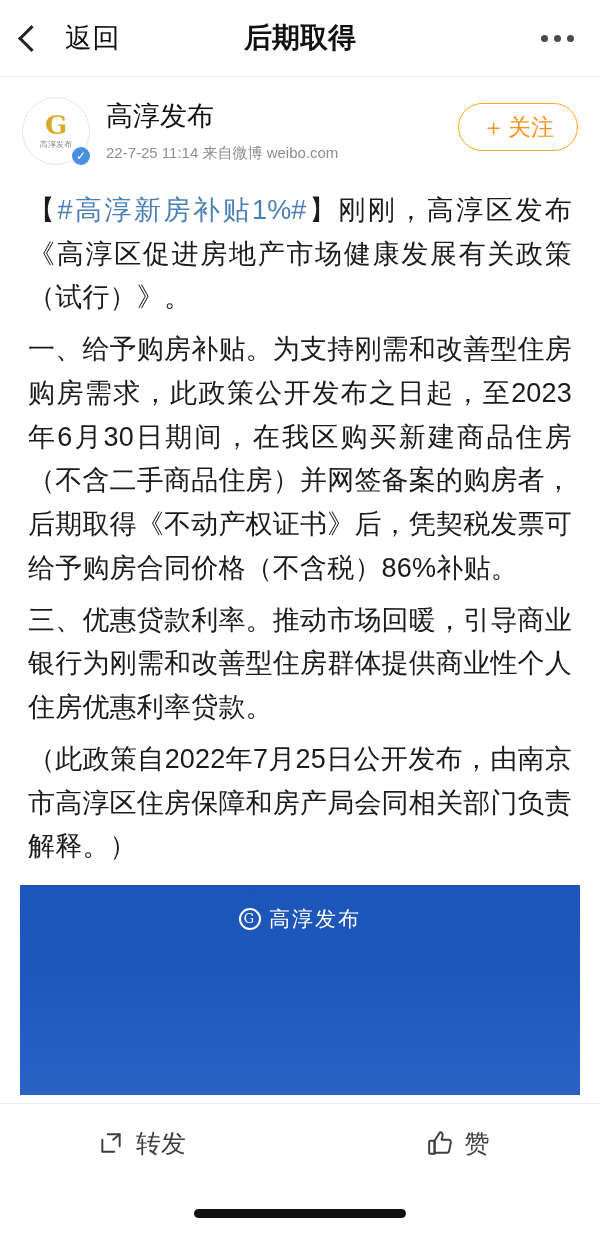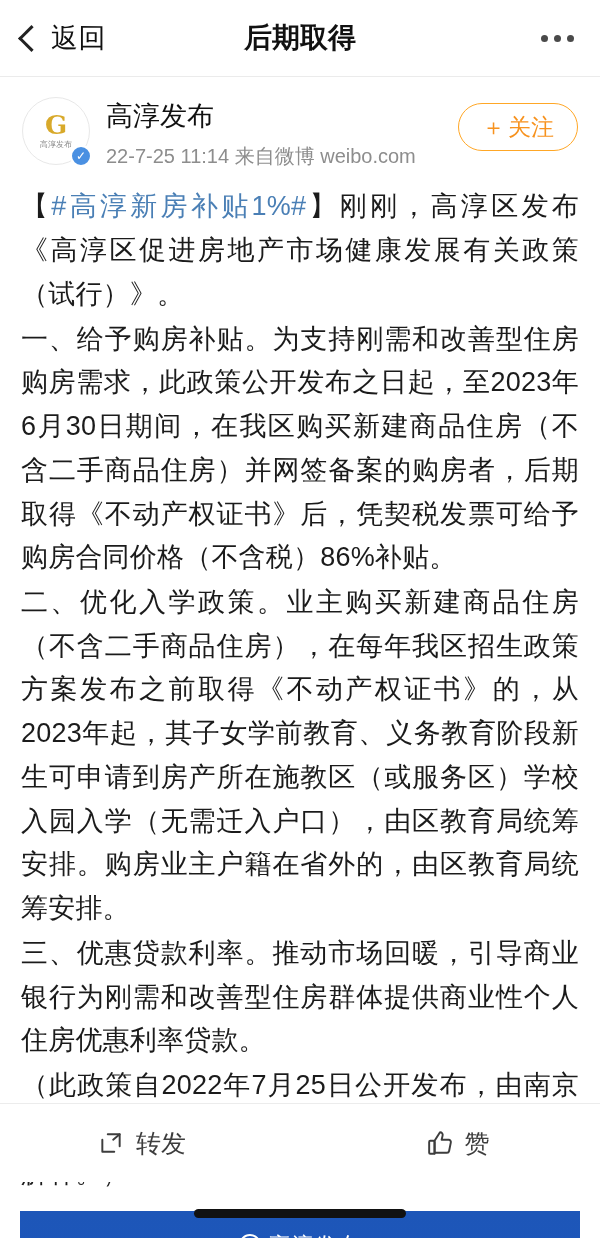--- a/index.html
+++ b/index.html
@@ -22,21 +22,21 @@
     display: flex;
     align-items: center;
     padding: 0 22px;
     box-sizing: border-box;
     position: relative;
     background: #ffffff;
   }
   .nav-back {
     display: flex;
     align-items: center;
-    gap: 8px;
+    gap: 22px;
     cursor: pointer;
   }
   .nav-back .chev {
     display: inline-block;
     width: 16px;
     height: 16px;
     border-left: 3px solid #222;
     border-bottom: 3px solid #222;
     transform: rotate(45deg);
     margin-right: 2px;
@@ -143,21 +143,21 @@
     padding-top: 3px;
   }
   .author-name {
     font-size: 27px;
     color: #111;
     font-weight: normal;
     line-height: 1.2;
   }
   .author-sub {
     margin-top: 12px;
-    font-size: 20px;
+    font-size: 15px;
     color: #8d8d8d;
     line-height: 1.2;
     text-align: center;
   }
   .author-sub .src {
     color: #8d8d8d;
   }
   .follow-btn {
     position: absolute;
     right: 22px;
@@ -185,21 +185,21 @@
   
   .post-body {
     padding: 2px 20px 0 20px;
     font-size: 27px;
     line-height: 1.62;
     color: #1b1b1b;
     letter-spacing: 0.2px;
     text-align: justify;
   }
   .post-body p {
-    margin: 1px;
+    margin: 8px;
   }
   .topic-link {
     color: #4a7fb5;
   }
 
   
   .post-image {
     margin: 16px 20px 0 20px;
     height: 210px;
     background: linear-gradient(180deg, #1d56b8 0%, #1e57bb 40%, #2a62c4 100%);
@@ -303,21 +303,20 @@
   </div>
   <div class="follow-btn">
     <span class="plus">＋</span>
     <span>关注</span>
   </div>
 </div>
 
 <div class="post-body">
   <p><span>【</span><span class="topic-link">#高淳新房补贴1%#</span><span>】刚刚，高淳区发布《高淳区促进房地产市场健康发展有关政策（试行）》。</span></p>
   <p>一、给予购房补贴。为支持刚需和改善型住房购房需求，此政策公开发布之日起，至2023年6月30日期间，在我区购买新建商品住房（不含二手商品住房）并网签备案的购房者，后期取得《不动产权证书》后，凭契税发票可给予购房合同价格（不含税）86%补贴。</p>
-  <p>二、优化入学政策。业主购买新建商品住房（不含二手商品住房），在每年我区招生政策方案发布之前取得《不动产权证书》的，从2023年起，其子女学前教育、义务教育阶段新生可申请到房产所在施教区（或服务区）学校入园入学（无需迁入户口），由区教育局统筹安排。购房业主户籍在省外的，由区教育局统筹安排。</p>
   <p>三、优惠贷款利率。推动市场回暖，引导商业银行为刚需和改善型住房群体提供商业性个人住房优惠利率贷款。</p>
   <p>（此政策自2022年7月25日公开发布，由南京市高淳区住房保障和房产局会同相关部门负责解释。）</p>
 </div>
 
 <div class="post-image">
   <div class="img-logo">
     <span class="g">G</span>
     <span>高淳发布</span>
   </div>
 

